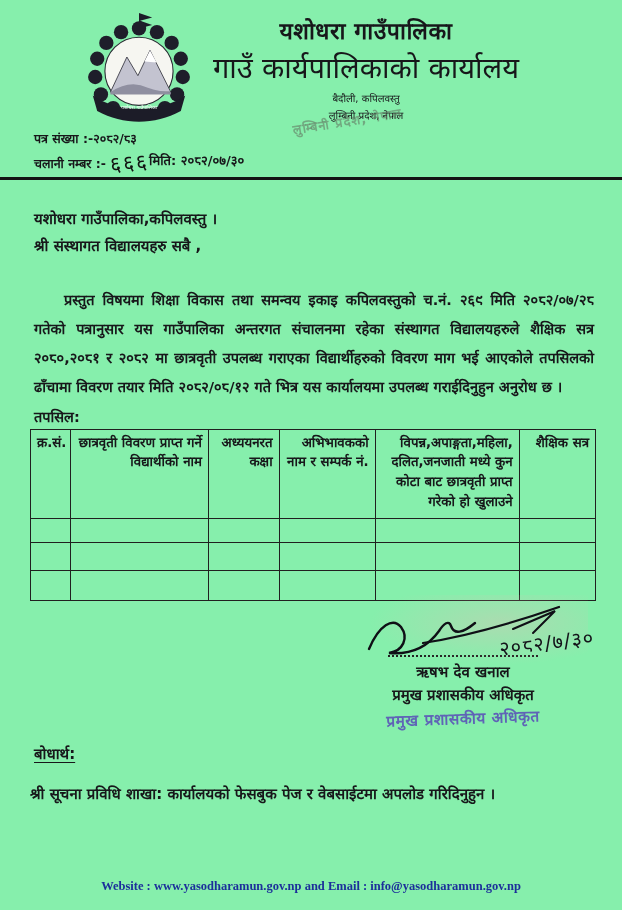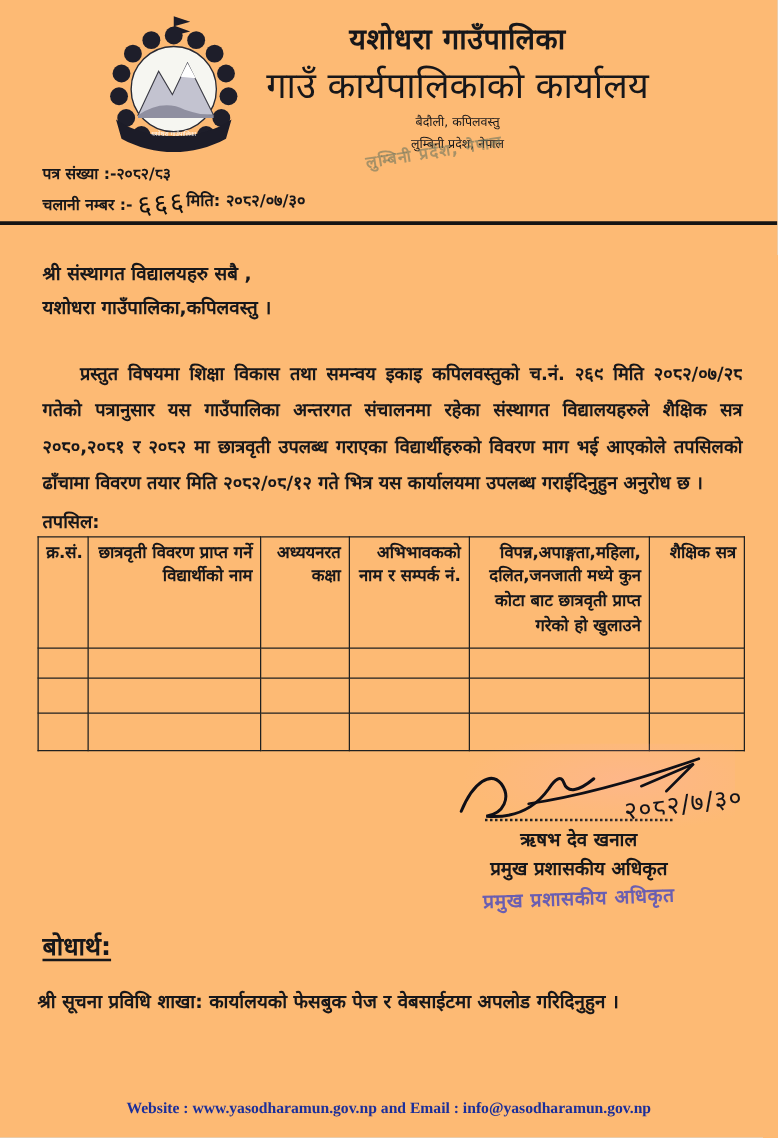--- a/index.html
+++ b/index.html
@@ -1,21 +1,21 @@
 <!DOCTYPE html>
 <html lang="ne"><head>
 <meta charset="utf-8">
 <style>
   * { margin:0; padding:0; box-sizing:border-box; }
   html,body { background:#d9d9d6; }
   .paper{
     position:relative;
     width:622px; height:910px;
     margin:0 auto;
-    background:#fdba74;
+    background:#86efac;
     color:#17171a;
     font-family:"DejaVu Sans","Liberation Sans",sans-serif;
     overflow:hidden;
   }
   
   .letterhead{ position:relative; height:128px; padding-top:14px; }
   .emblem{ position:absolute; left:84px; top:12px; width:110px; height:112px; }
   .head-text{ margin-left:110px; text-align:center; }
   .muni-name{ font-size:23px; font-weight:700; letter-spacing:.5px; }
   .office-name{ font-size:29px; font-weight:400; margin-top:1px; }
@@ -77,21 +77,21 @@
   }
   .sig-dots{ width:150px; margin:-6px auto 4px auto; border-bottom:2.5px dotted #222; }
   .sig-name{ font-size:15px; font-weight:700; margin-top:2px; }
   .sig-desig{ font-size:15px; font-weight:700; margin-top:3px; }
   .sig-stamp{
     margin-top:3px; font-size:15.5px; font-weight:700;
     color:#5b55b8; opacity:.9; transform:rotate(-2deg);
     letter-spacing:.5px;
   }
   
-  .cc-heading{ margin:14px 0 0 34px; font-size:20px; font-weight:700;
+  .cc-heading{ margin:14px 0 0 34px; font-size:15px; font-weight:700;
     text-decoration:underline; text-underline-offset:3px; }
   .cc-line{ margin:20px 26px 0 30px; font-size:15px; font-weight:600; }
   
   .footer{
     position:absolute; left:0; right:0; bottom:16px;
     text-align:center;
     font-family:"Liberation Serif","DejaVu Serif",serif;
     font-size:12.5px; font-weight:700; color:#1c2f9a;
   }
 </style>
@@ -147,22 +147,22 @@
         <span>चलानी नम्बर :-</span>
         <span class="hand-number">६६६</span>
       </div>
     </div>
     <div class="meta-date">मिति: २०८२/०७/३०</div>
   </div>
   <hr class="head-rule">
 
 
   <div class="addressee">
+    <div>यशोधरा गाउँपालिका,कपिलवस्तु ।</div>
     <div>श्री संस्थागत विद्यालयहरु सबै ,</div>
-    <div>यशोधरा गाउँपालिका,कपिलवस्तु ।</div>
   </div>
 
   <p class="body-par">प्रस्तुत विषयमा शिक्षा विकास तथा समन्वय इकाइ कपिलवस्तुको च.नं. २६९ मिति २०८२/०७/२८ गतेको पत्रानुसार यस गाउँपालिका अन्तरगत संचालनमा रहेका संस्थागत विद्यालयहरुले शैक्षिक सत्र २०८०,२०८१ र २०८२ मा छात्रवृती उपलब्ध गराएका विद्यार्थीहरुको विवरण माग भई आएकोले तपसिलको ढाँचामा विवरण तयार मिति २०८२/०८/१२ गते भित्र यस कार्यालयमा उपलब्ध गराईदिनुहुन अनुरोध छ ।</p>
   <div class="tapasil">तपसिल:</div>
 
   <table class="tapasil-table">
     <colgroup>
       <col style="width:7%">
         <col style="width:24.5%">
         <col style="width:12.5%">

